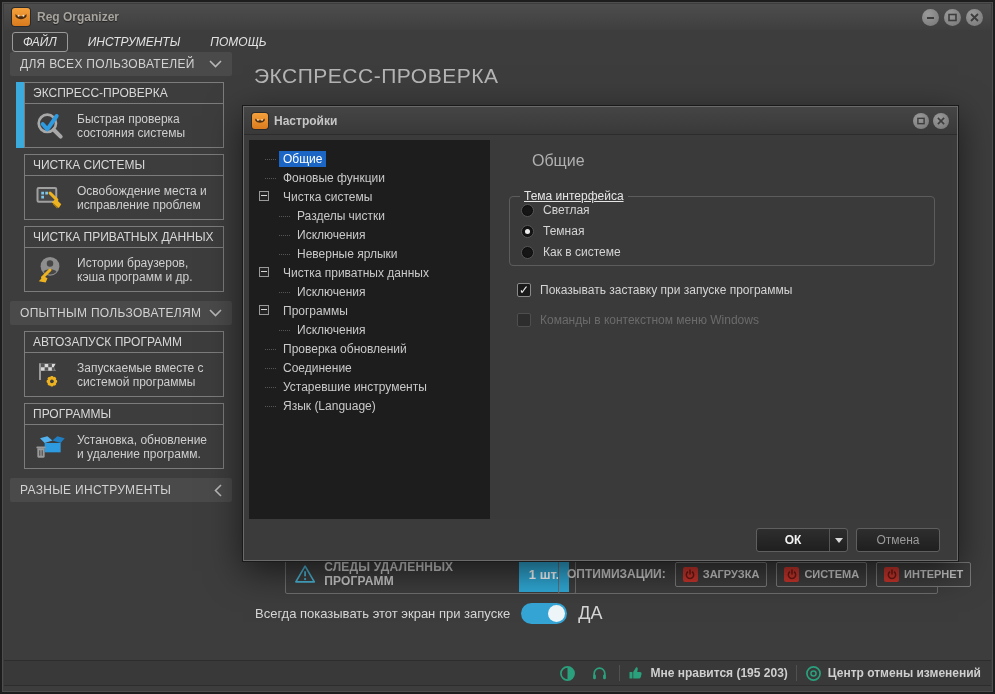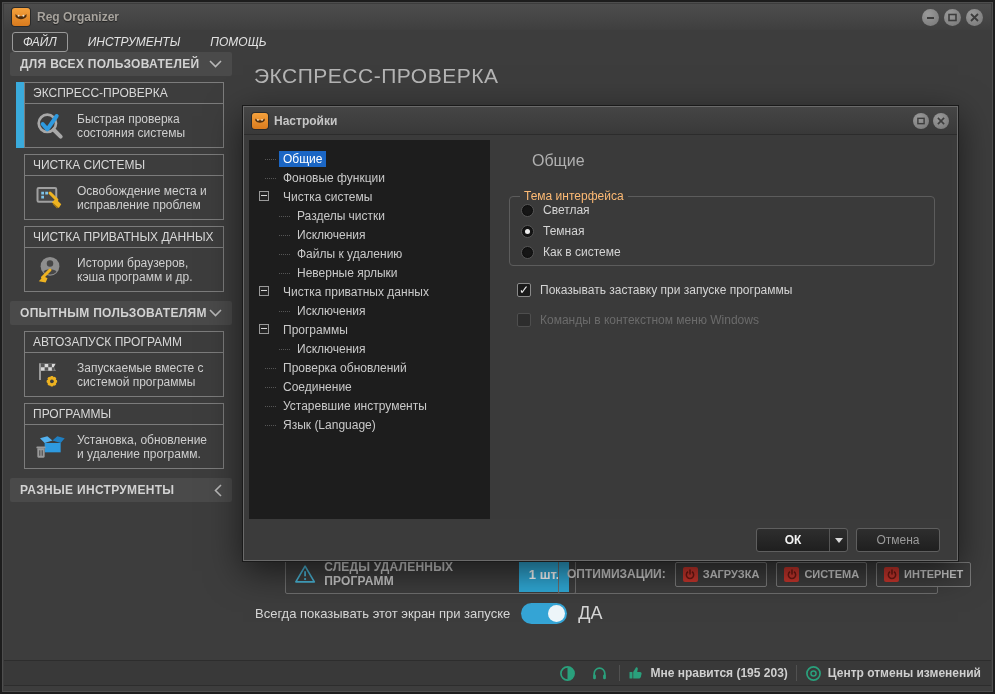--- a/index.html
+++ b/index.html
@@ -14,21 +14,21 @@
   .winbtn { width:17px; height:17px; border-radius:50%; background:radial-gradient(circle at 35% 30%, #9a9a9a, #767676); display:flex; align-items:center; justify-content:center; cursor:default; }
 
   
   .menubar { position:absolute; left:2px; top:28px; right:2px; height:24px; display:flex; align-items:center; padding:0 8px; gap:10px;font-style:italic; }
   .menu-item { font-size:12px; color:#e2e2e2; padding:2px 10px; }
   .menu-item.active { border:1px solid #9a9a9a; border-radius:3px; background:#3a3a3a; }
 
   
   .sidebar { position:absolute; left:8px; top:50px; width:222px; }
   .side-header { height:24px; background:#4a4a4a; border-radius:2px; display:flex; align-items:center; padding:0 10px; margin-bottom:6px; }
-  .side-header span.lbl { font-size:12px; font-weight:bold; color:#d2d2d2; letter-spacing:.3px; }
+  .side-header span.lbl { font-size:12px; font-weight:normal; color:#d2d2d2; letter-spacing:.3px; }
   .side-header svg { margin-left:auto; }
   .card { position:relative; margin:0 0 6px 14px; width:200px; border:1px solid #7c7c7c; background:#3d3d3d; }
   .card.selected::before { content:""; position:absolute; left:-9px; top:-1px; bottom:-1px; width:8px; background:#3aabdc; }
   .card-title { height:21px; border-bottom:1px solid #7c7c7c; display:flex; align-items:center; padding:0 8px; font-size:12px; color:#d8d8d8; }
   .card-body { height:43px; display:flex; align-items:center; padding:0 6px; gap:8px; }
   .card-ic { width:38px; display:flex; align-items:center; justify-content:center; flex:0 0 38px; }
   .card-desc { font-size:12px; color:#cfcfcf; line-height:14px; }
   .section-gap { margin-top:9px; }
 
   
@@ -73,21 +73,21 @@
   .tree-row.lvl1::before { left:30px; }
   .tree-row.haskid::before { display:none; }
   .expander { position:absolute; left:10px; top:4px; width:10px; height:10px; border:1px solid #9a9a9a; background:#242424; }
   .expander::after { content:""; position:absolute; left:1px; right:1px; top:3px; height:1px; background:#d6d6d6; }
   .tree-label { font-size:12px; color:#c9c9c9; padding:1px 4px; white-space:nowrap; }
   .tree-label.sel { background:#1b66c4; color:#fff; }
 
   .panel { flex:1; background:#3a3a3a; position:relative; }
   .panel-heading { position:absolute; left:42px; top:12px; font-size:16px; color:#b0b0b0; }
   .group { position:absolute; left:19px; top:56px; width:426px; height:70px; border:1px solid #5c5c5c; border-radius:4px; }
-  .group-label { position:absolute; left:10px; top:-8px; background:#3a3a3a; padding:0 4px; font-size:12px; color:#fdba74; }
+  .group-label { position:absolute; left:10px; top:-8px; background:#3a3a3a; padding:0 4px; font-size:12px; color:#e5e5e5;text-decoration:underline; }
   .radio-row { position:absolute; left:11px; display:flex; align-items:center; gap:9px; }
   .radio { width:13px; height:13px; border-radius:50%; background:#161616; border:1px solid #565656; box-shadow:inset 0 0 2px #000; }
   .radio.checked { display:flex; align-items:center; justify-content:center; }
   .radio.checked::after { content:""; width:5px; height:5px; border-radius:50%; background:#ececec; }
   .radio-row span.lbl { font-size:12px; color:#d4d4d4; }
   .cb-row { position:absolute; left:27px; display:flex; align-items:center; gap:9px; }
   .cb { width:14px; height:14px; border:1px solid #8a8a8a; border-radius:2px; background:#1a1a1a; position:relative; }
   .cb.checked::after { content:"✓"; position:absolute; left:1px; top:-1px; font-size:12px; color:#ececec; }
   .cb-row span.lbl { font-size:12px; color:#d4d4d4; }
   .cb-row.disabled .cb { border-color:#4e4e4e; background:#2d2d2d; }
@@ -373,23 +373,20 @@
             <span class="expander"></span>
             <span class="tree-label">Чистка системы</span>
           </div>
         <div class="tree-row lvl1">
             <span class="tree-label">Разделы чистки</span>
           </div>
         <div class="tree-row lvl1">
             <span class="tree-label">Исключения</span>
           </div>
         <div class="tree-row lvl1">
-            <span class="tree-label">Файлы к удалению</span>
-          </div>
-        <div class="tree-row lvl1">
             <span class="tree-label">Неверные ярлыки</span>
           </div>
         <div class="tree-row haskid">
             <span class="expander"></span>
             <span class="tree-label">Чистка приватных данных</span>
           </div>
         <div class="tree-row lvl1">
             <span class="tree-label">Исключения</span>
           </div>
         <div class="tree-row haskid">

